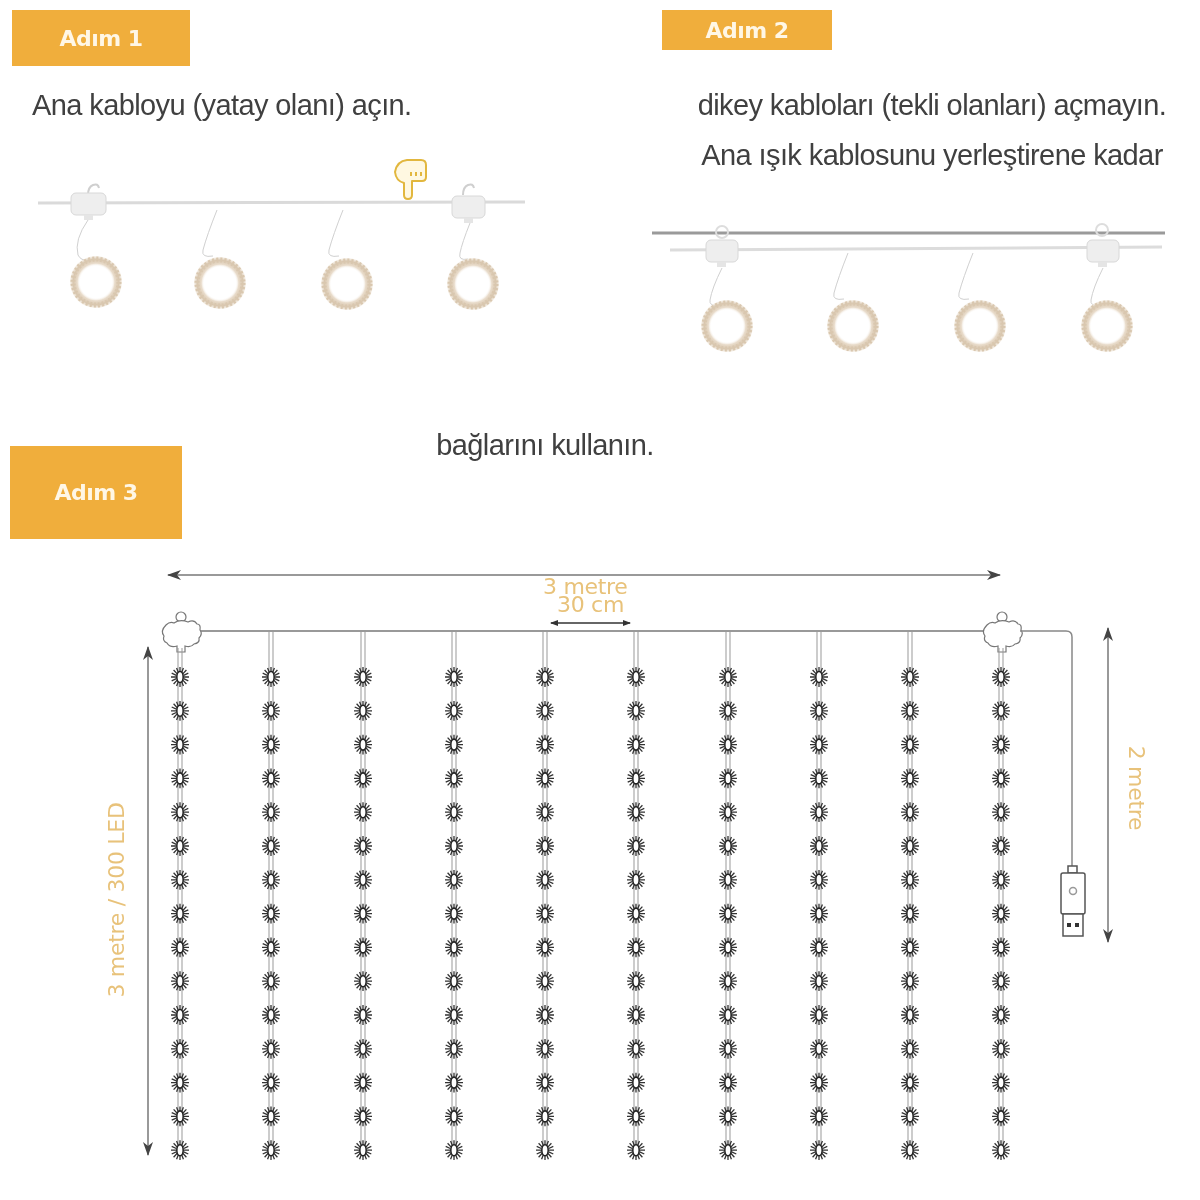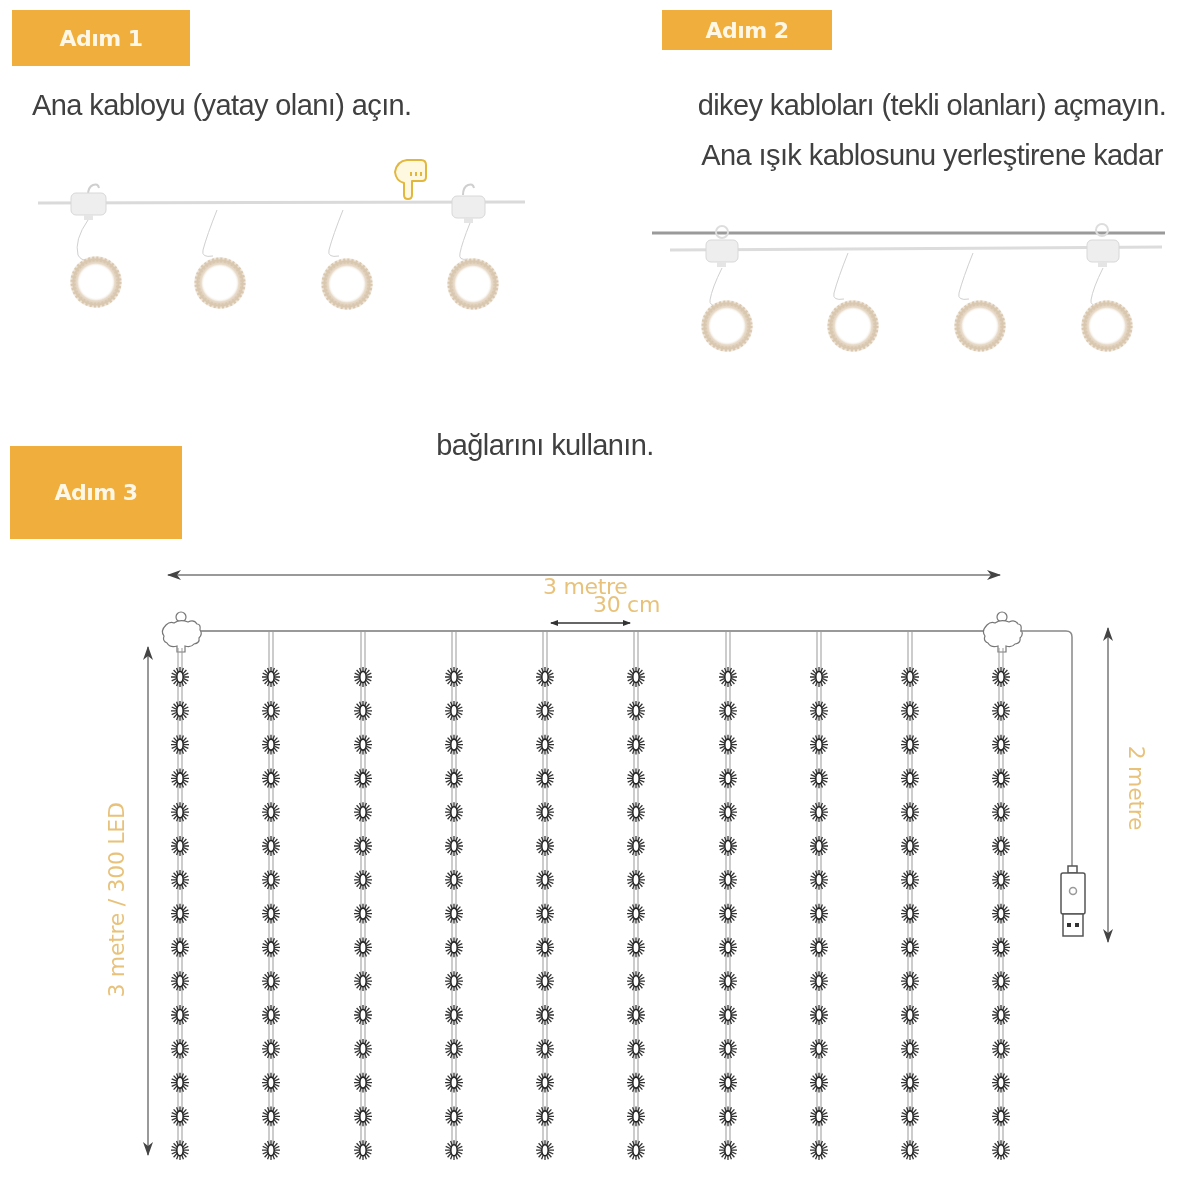--- a/index.html
+++ b/index.html
@@ -813,15 +813,15 @@
         </g>
         <g>
           <path d="M1005.0 1150.2 L1010.0 1150.2 M1004.7 1151.9 L1009.3 1154.0 M1003.8 1153.3 L1007.4 1157.2 M1002.5 1154.3 L1004.4 1159.3 M1001.0 1154.6 L1001.0 1160.1 M999.5 1154.3 L997.6 1159.3 M998.2 1153.3 L994.6 1157.2 M997.3 1151.9 L992.7 1154.0 M997.0 1150.2 L992.0 1150.2 M997.3 1148.5 L992.7 1146.4 M998.2 1147.1 L994.6 1143.2 M999.5 1146.1 L997.6 1141.1 M1001.0 1145.8 L1001.0 1140.3 M1002.5 1146.1 L1004.4 1141.1 M1003.8 1147.1 L1007.4 1143.2 M1004.7 1148.5 L1009.3 1146.4 " stroke="#333333" stroke-width="1.3"></path>
           <ellipse cx="1001" cy="1150.1999999999998" rx="3.2" ry="5.5" fill="#fff" stroke="#222" stroke-width="1.6"></ellipse>
         </g>
       </g>
     </g>
 </svg>
 
 <div class="dim-label" style="left:543px; top:530px;margin-top:44px;">3 metre</div>
-<div class="dim-label" style="left:557px; top:592px;margin-left:36px;">30 cm</div>
+<div class="dim-label" style="left:557px; top:592px;">30 cm</div>
 <div class="dim-label" style="left:116px; top:900px; transform: translate(-50%,-50%) rotate(-90deg); transform-origin:center;">3 metre / 300 LED</div>
 <div class="dim-label" style="left:1136px; top:788px; transform: translate(-50%,-50%) rotate(90deg); transform-origin:center;">2 metre</div>
 
 </body></html>

